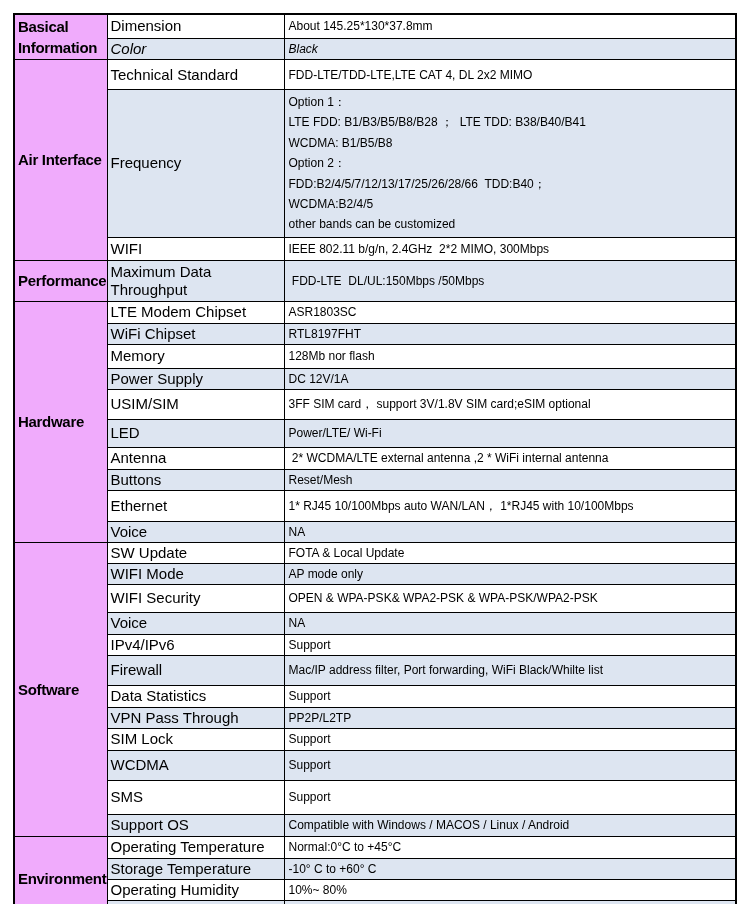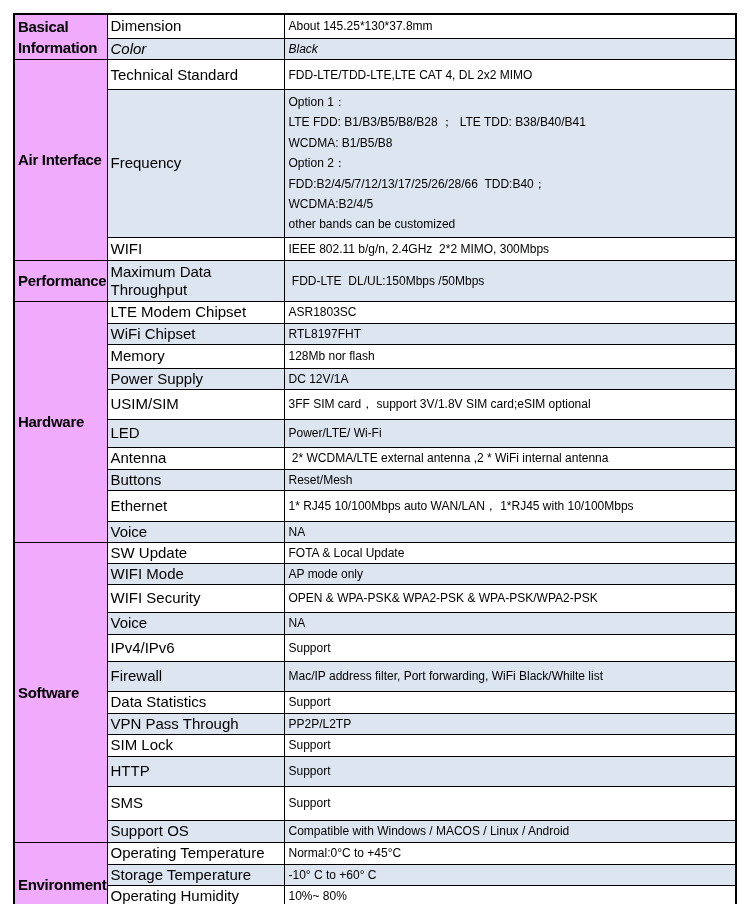--- a/index.html
+++ b/index.html
@@ -152,42 +152,42 @@
         <td class="val">AP mode only</td>
       </tr>
       <tr style="height: 28px;">
         <td class="lbl">WIFI Security</td>
         <td class="val">OPEN &amp; WPA-PSK&amp; WPA2-PSK &amp; WPA-PSK/WPA2-PSK</td>
       </tr>
       <tr class="shaded" style="height: 22px;">
         <td class="lbl">Voice</td>
         <td class="val">NA</td>
       </tr>
-      <tr style="height: 27px;">
+      <tr style="height: 21px;">
         <td class="lbl">IPv4/IPv6</td>
         <td class="val">Support</td>
       </tr>
       <tr class="shaded" style="height: 30px;">
         <td class="lbl">Firewall</td>
         <td class="val">Mac/IP address filter, Port forwarding, WiFi Black/Whilte list</td>
       </tr>
       <tr style="height: 22px;">
         <td class="lbl">Data Statistics</td>
         <td class="val">Support</td>
       </tr>
       <tr class="shaded" style="height: 21px;">
         <td class="lbl">VPN Pass Through</td>
         <td class="val">PP2P/L2TP</td>
       </tr>
       <tr style="height: 22px;">
         <td class="lbl">SIM Lock</td>
         <td class="val">Support</td>
       </tr>
       <tr class="shaded" style="height: 30px;">
-        <td class="lbl">HTTP</td>
+        <td class="lbl">WCDMA</td>
         <td class="val">Support</td>
       </tr>
       <tr style="height: 34px;">
         <td class="lbl">SMS</td>
         <td class="val">Support</td>
       </tr>
       <tr class="shaded" style="height: 22px;">
         <td class="lbl">Support OS</td>
         <td class="val">Compatible with Windows / MACOS / Linux / Android</td>
       </tr>

